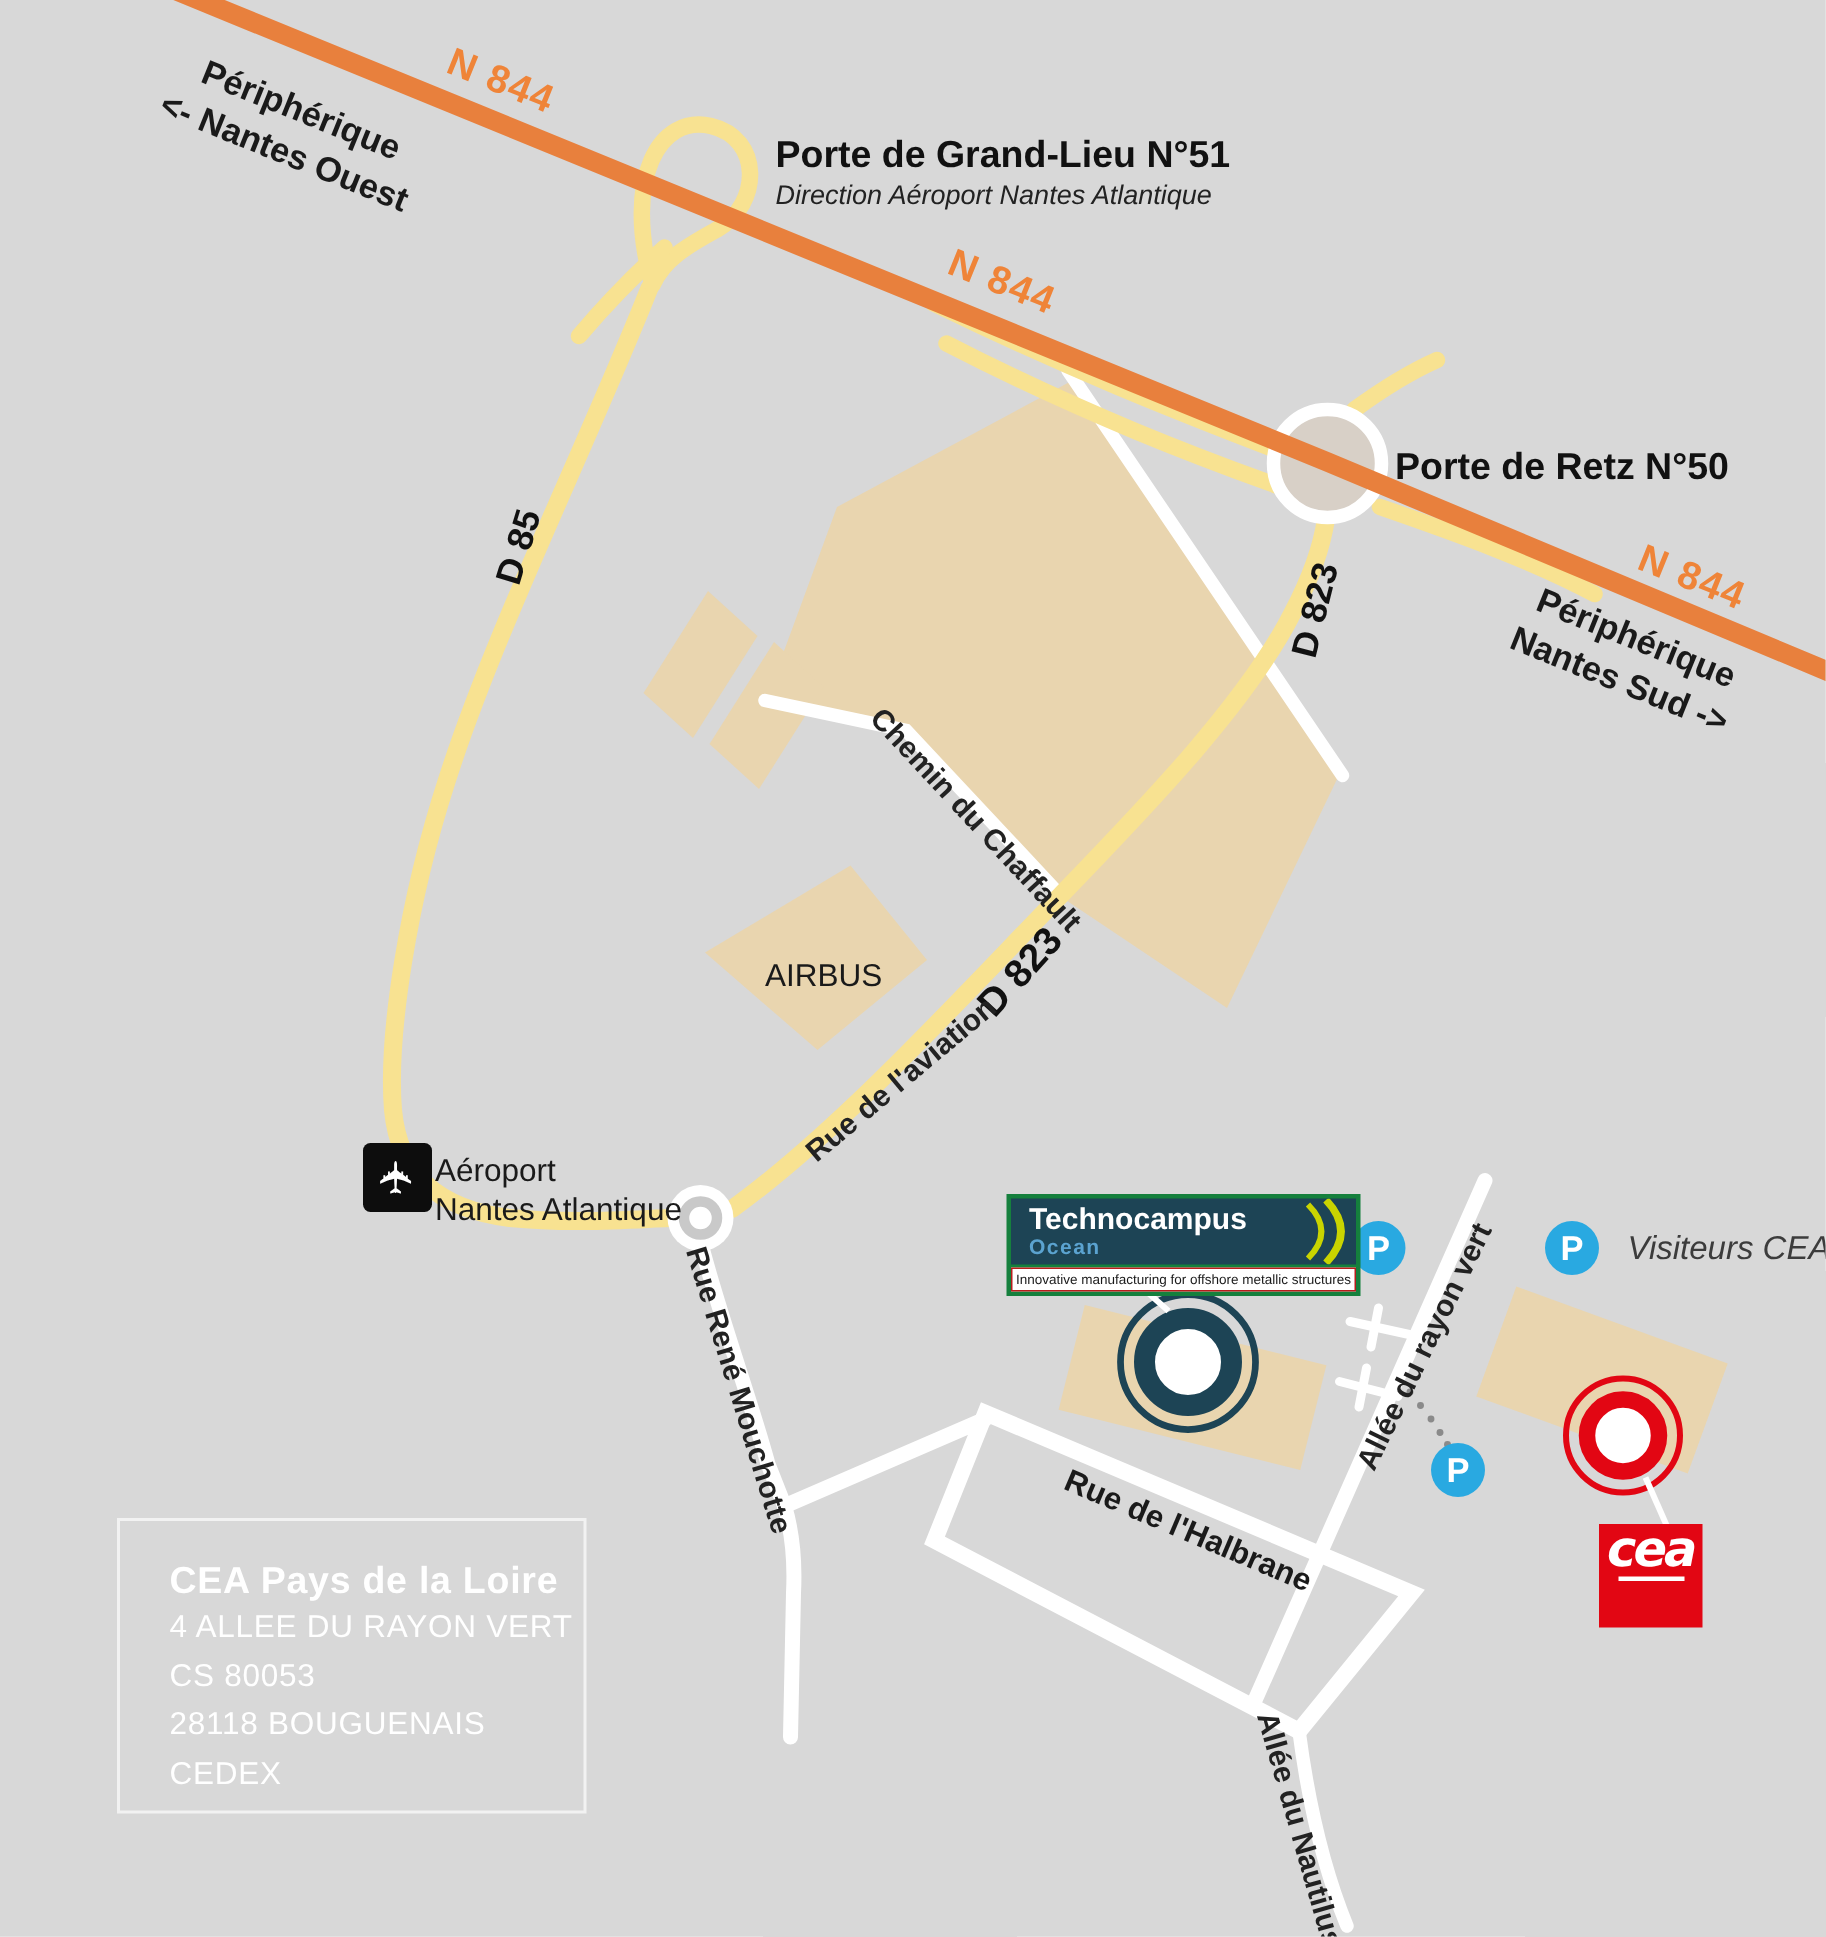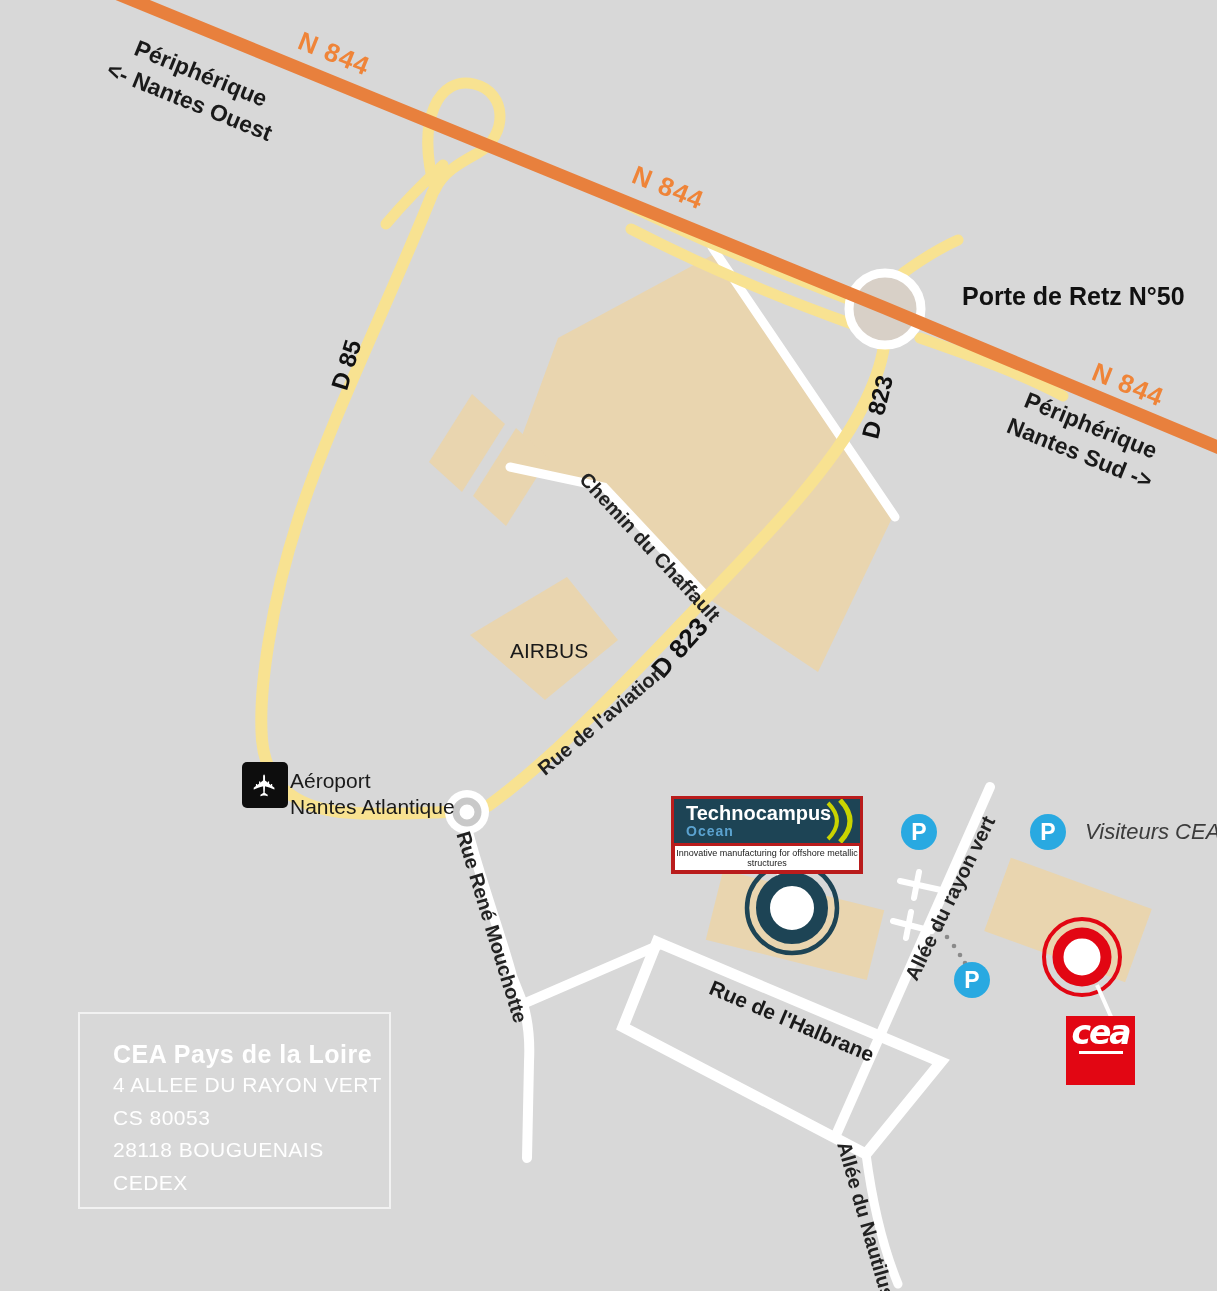--- a/index.html
+++ b/index.html
@@ -17,21 +17,21 @@
   .porte-sub{font-size:18px;font-style:italic;color:#222;margin-top:2px;}
   .pcircle{position:absolute;width:36px;height:36px;border-radius:50%;background:#29a9e1;
            color:#fff;display:flex;align-items:center;justify-content:center;
            font-size:23px;font-weight:bold;}
   #airport-icon{position:absolute;left:242px;top:762px;width:46px;height:46px;background:#0d0d0d;
            border-radius:5px;display:flex;align-items:center;justify-content:center;}
   #airport-icon span{color:#fff;font-size:30px;transform:rotate(-90deg);}
   #airport-label{left:290px;top:768px;font-size:21px;color:#1a1a1a;line-height:1.25;}
   #visiteurs{left:1085px;top:819px;font-size:22px;font-style:italic;font-weight:500;color:#3c3c3c;}
   
-  #tc-logo{position:absolute;left:671px;top:796px;width:192px;background:#b91c1c;padding:3px;box-sizing:border-box;}
+  #tc-logo{position:absolute;left:671px;top:796px;width:236px;background:#15803d;padding:3px;box-sizing:border-box;}
   #tc-main{position:relative;background:#1d4455;height:44px;overflow:hidden;}
   #tc-title{color:#fff;font-weight:bold;font-size:20px;margin:3px 0 0 12px;}
   #tc-sub{color:#5ba3d0;font-weight:bold;font-size:14px;margin:-2px 0 0 12px;letter-spacing:1px;}
   #tc-arcs{position:absolute;right:4px;top:0;}
   #tc-strip{border:1px solid #b91c1c;margin-top:2px;font-size:9px;color:#1a1a1a;
             text-align:center;padding:2px 0;background:#fff;}
   
   #cea-logo{position:absolute;left:1066px;top:1016px;width:69px;height:69px;background:#e20613;
             display:flex;flex-direction:column;align-items:center;}
   #cea-text{color:#fff;font-style:italic;font-weight:bold;font-size:33px;line-height:1;
@@ -114,24 +114,28 @@
     </g>
   </svg>
 
   <div class="lbl periph ctr" style="left:195px;top:88px;transform:translate(-50%,-50%) rotate(22deg);">
     <span>Périphérique</span><br>
     <span>&lt;- Nantes Ouest</span>
   </div>
 
   <div class="lbl n844 orange ctr" style="left:334px;top:54px;transform:translate(-50%,-50%) rotate(22deg);">N 844</div>
 
+  <div class="lbl" style="left:517px;top:88px;">
+    <div class="porte-title">Porte de Grand-Lieu N°51</div>
+    <div class="porte-sub">Direction Aéroport Nantes Atlantique</div>
+  </div>
 
   <div class="lbl n844 orange ctr" style="left:668px;top:188px;transform:translate(-50%,-50%) rotate(22deg);">N 844</div>
 
-  <div class="lbl porte-title" style="left:930px;top:281px;margin-left:32px;">Porte de Retz N°50</div>
+  <div class="lbl porte-title" style="left:930px;top:296px;">Porte de Retz N°50</div>
 
   <div class="lbl n844 orange ctr" style="left:1128px;top:385px;transform:translate(-50%,-50%) rotate(22deg);">N 844</div>
 
   <div class="lbl periph ctr" style="left:1085px;top:440px;transform:translate(-50%,-50%) rotate(22deg);">
     <span>Périphérique</span><br>
     <span>Nantes Sud -&gt;</span>
   </div>
 
   <div class="lbl d-lbl ctr" style="left:347px;top:365px;transform:translate(-50%,-50%) rotate(-73deg);">D 85</div>
 

